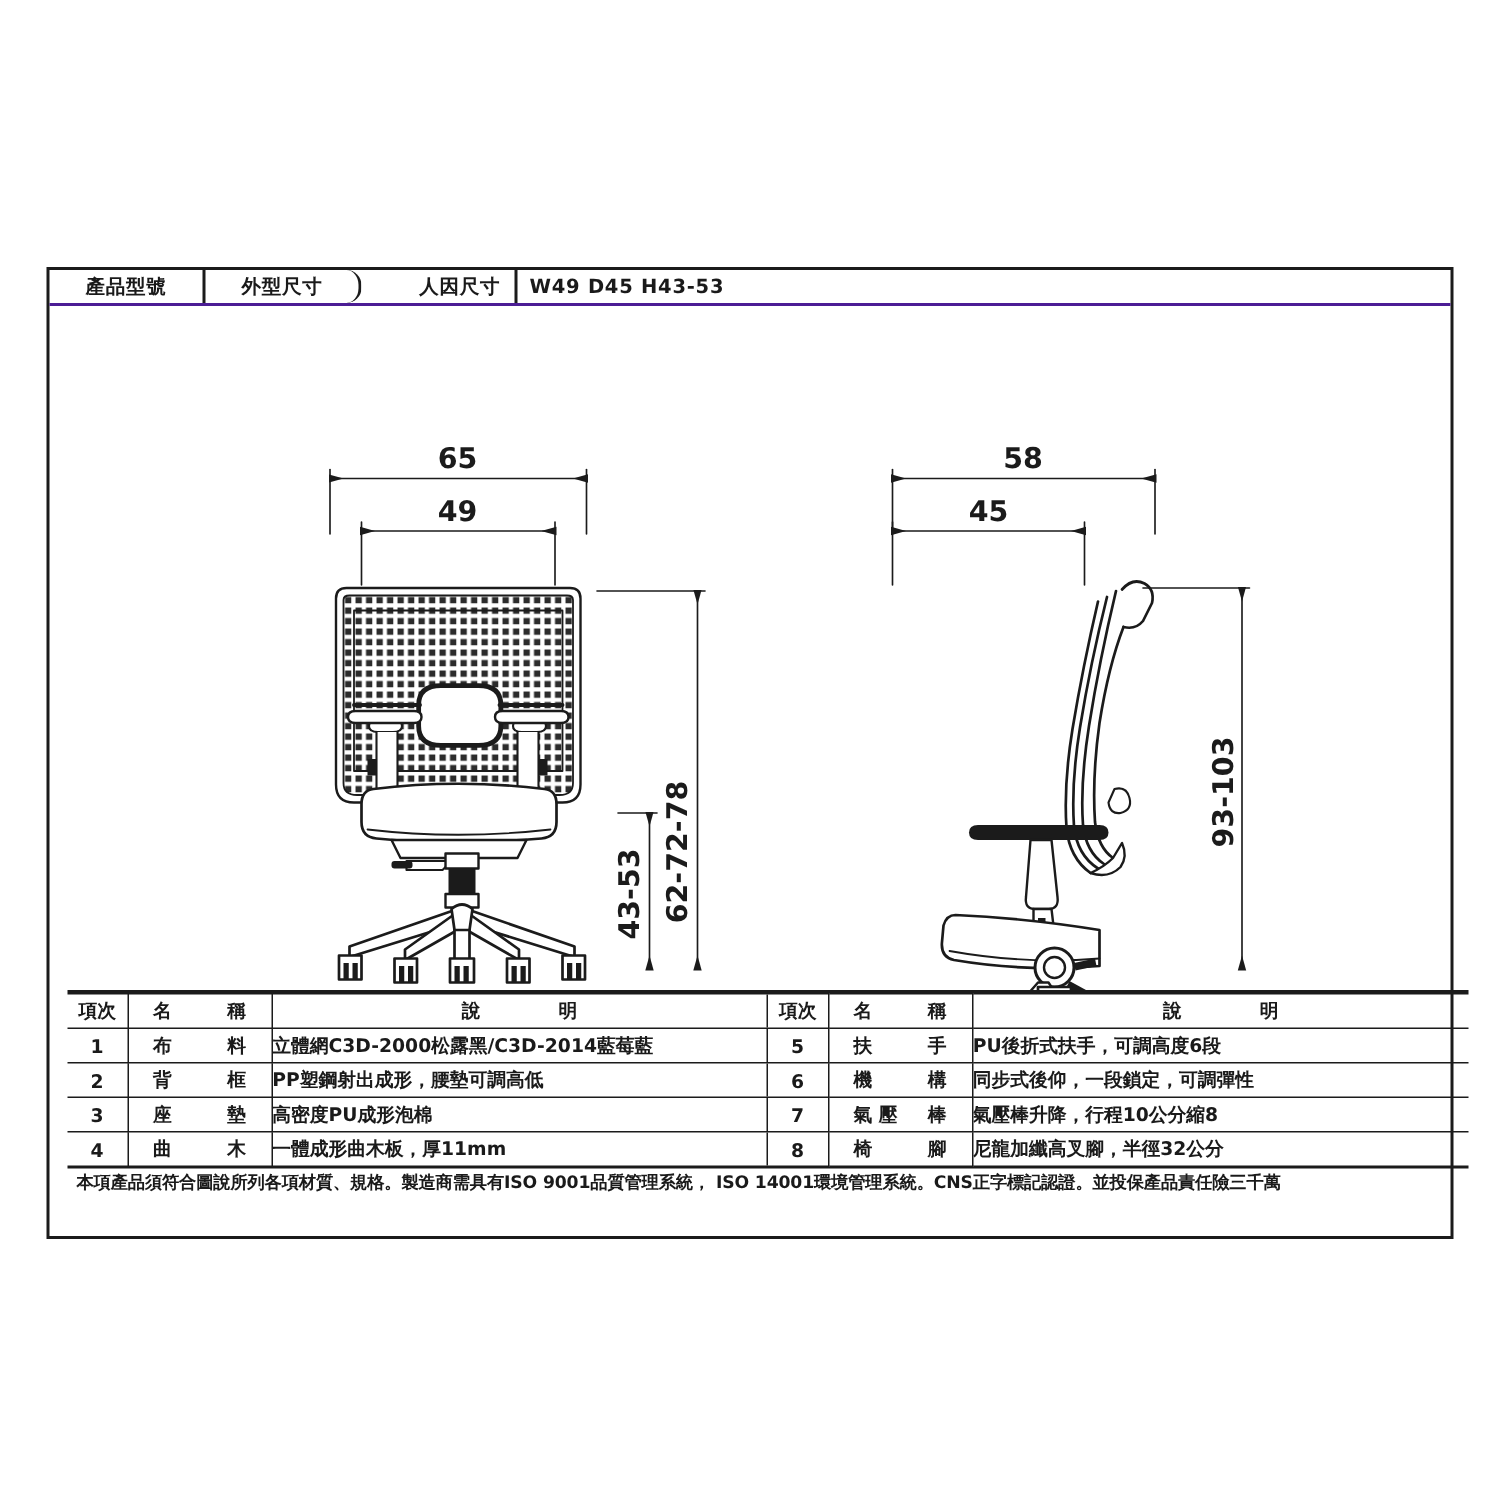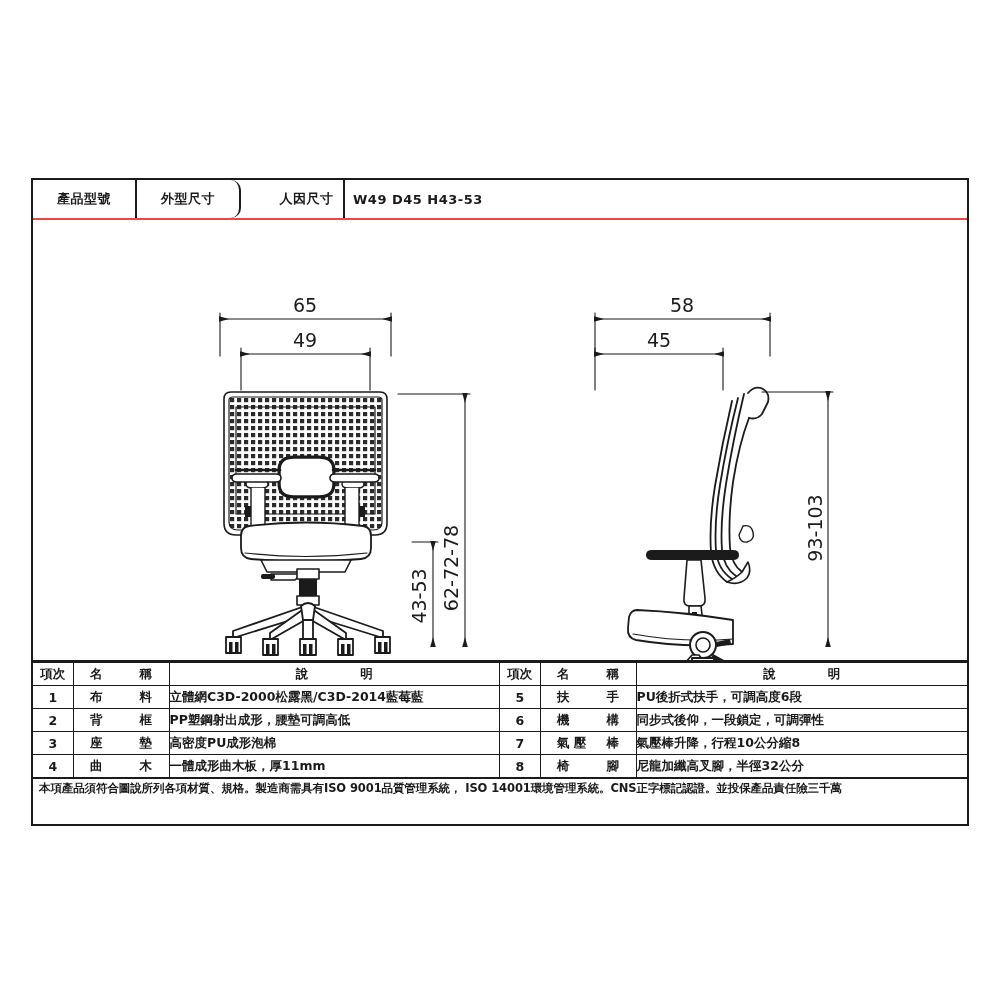--- a/index.html
+++ b/index.html
@@ -27,23 +27,23 @@
     box-sizing: border-box;
     background: #fff;
   }
 
   
   #id-strip {
     position: absolute;
     left: 0;
     top: 0;
     width: 100%;
-    height: 40px;
+    height: 24px;
     display: flex;
-    border-bottom: 2px solid #ef4444;
+    border-bottom: 2px solid #4c1d95;
     box-sizing: border-box;
   }
   .id-cell {
     display: flex;
     align-items: center;
     box-sizing: border-box;
     font-size: 13px;
     font-weight: bold;
     letter-spacing: 0.5px;
     white-space: nowrap;
@@ -68,27 +68,28 @@
   .w-value-3 { width: 166px; }
 
   
   #drawing-area {
     position: absolute;
     left: 0;
     top: 28px;
     width: 100%;
     height: 452px;
     overflow: hidden;
+    font-weight: bold;
   }
   #drawing-svg { display: block; }
 
   
   #spec-wrap {
     position: absolute;
-    left: 0;
+    left: 12px;
     top: 480px;
     width: 100%;
     height: 164px;
   }
   #spec-tables {
     display: flex;
     width: 100%;
     border-top: 2px solid #1b1b1b;
     box-sizing: border-box;
   }

